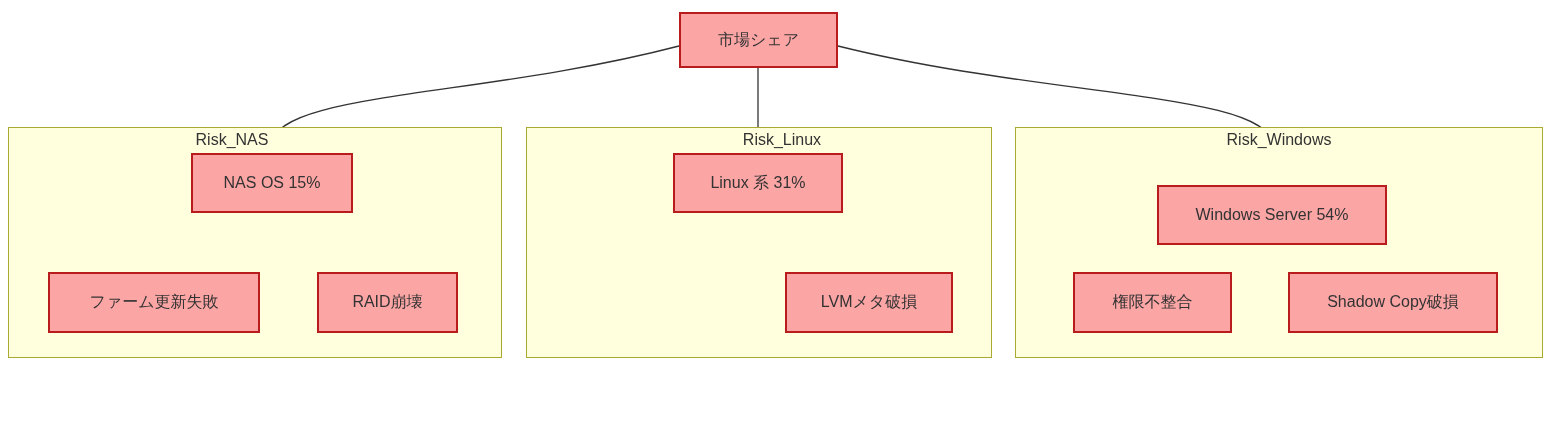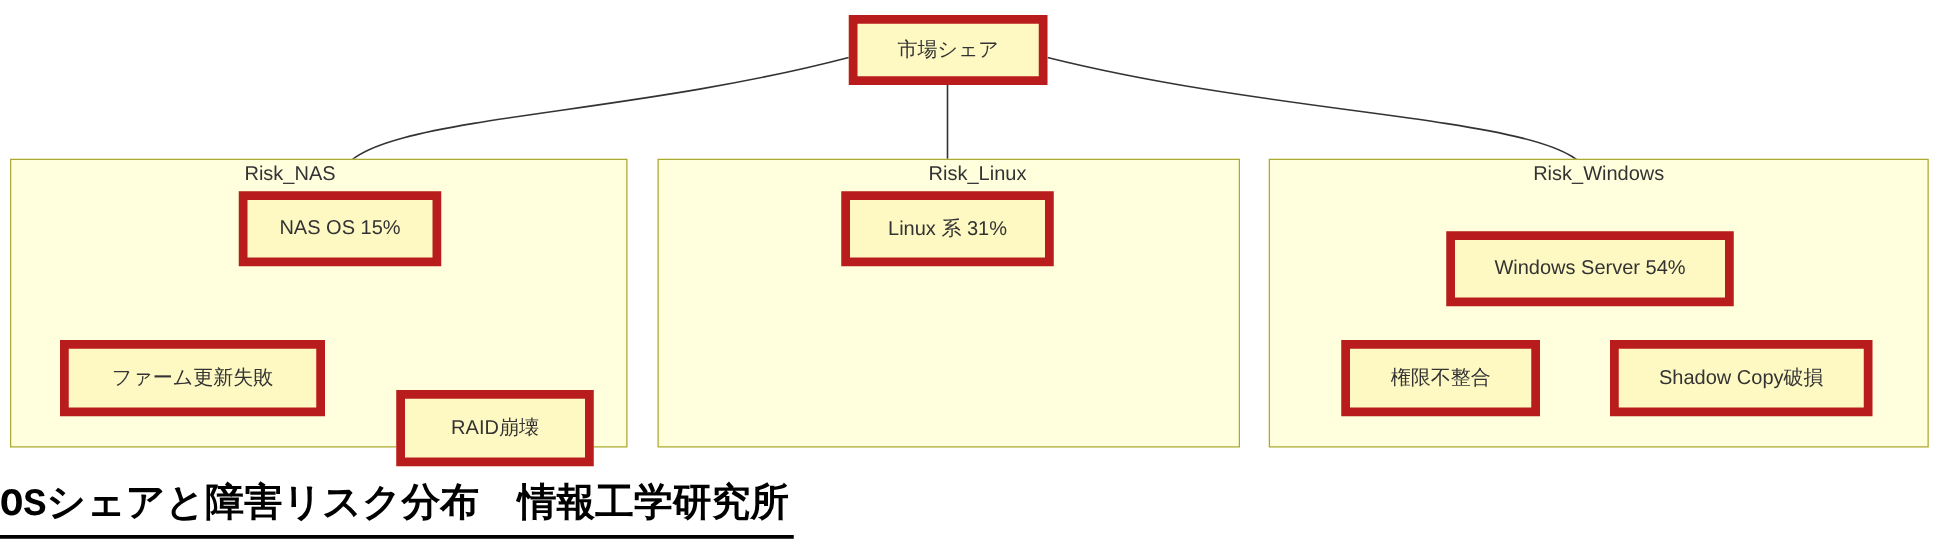--- a/index.html
+++ b/index.html
@@ -21,38 +21,38 @@
   .cluster-label{
     position:absolute;
     top:131px;
     text-align:center;
     font-size:16px;
     color:#333333;
     font-weight:400;
   }
   .node{
     position:absolute;
-    background:#fef9c3;
-    border:7px solid #b91c1c;
+    background:#fca5a5;
+    border:2px solid #b91c1c;
     box-sizing:border-box;
     display:flex;align-items:center;justify-content:center;
     font-size:16px;
     color:#333333;
     text-align:center;
   }
   .root-node{left:679px;top:12px;width:159px;height:56px;}
   .parent-node{top:153px;height:60px;}
   .child-node{top:272px;height:61px;}
 
   .p-nas{left:191px;width:162px;}
   .p-linux{left:673px;width:170px;}
   .p-win{left:1157px;width:230px;margin-top:32px;}
 
   .c-nas-0{left:48px;width:212px;}
-  .c-nas-1{left:317px;width:158px;margin-top:40px;}
+  .c-nas-1{left:317px;width:141px;}
   .c-linux-0{left:568px;width:159px;}
   .c-linux-1{left:785px;width:168px;}
   .c-win-0{left:1073px;width:159px;}
   .c-win-1{left:1288px;width:210px;}
 
   .g-nas{left:8px;width:494px;}
   .g-linux{left:526px;width:466px;}
   .g-win{left:1015px;width:528px;}
 
   .gl-nas{left:8px;width:448px;}
@@ -106,18 +106,18 @@
   <div class="cluster-label gl-win">Risk_Windows</div>
 
   <div class="node root-node">市場シェア</div>
 
   <div class="node parent-node p-nas">NAS OS 15%</div>
   <div class="node parent-node p-linux">Linux 系 31%</div>
   <div class="node parent-node p-win">Windows Server 54%</div>
 
   <div class="node child-node c-nas-0">ファーム更新失敗</div>
   <div class="node child-node c-nas-1">RAID崩壊</div>
+  <div class="node child-node c-linux-1">LVMメタ破損</div>
   <div class="node child-node c-win-0">権限不整合</div>
   <div class="node child-node c-win-1">Shadow Copy破損</div>
 
-  <div class="diagram-title">OSシェアと障害リスク分布　情報工学研究所</div>
 
 </div>
 
 </body></html>

